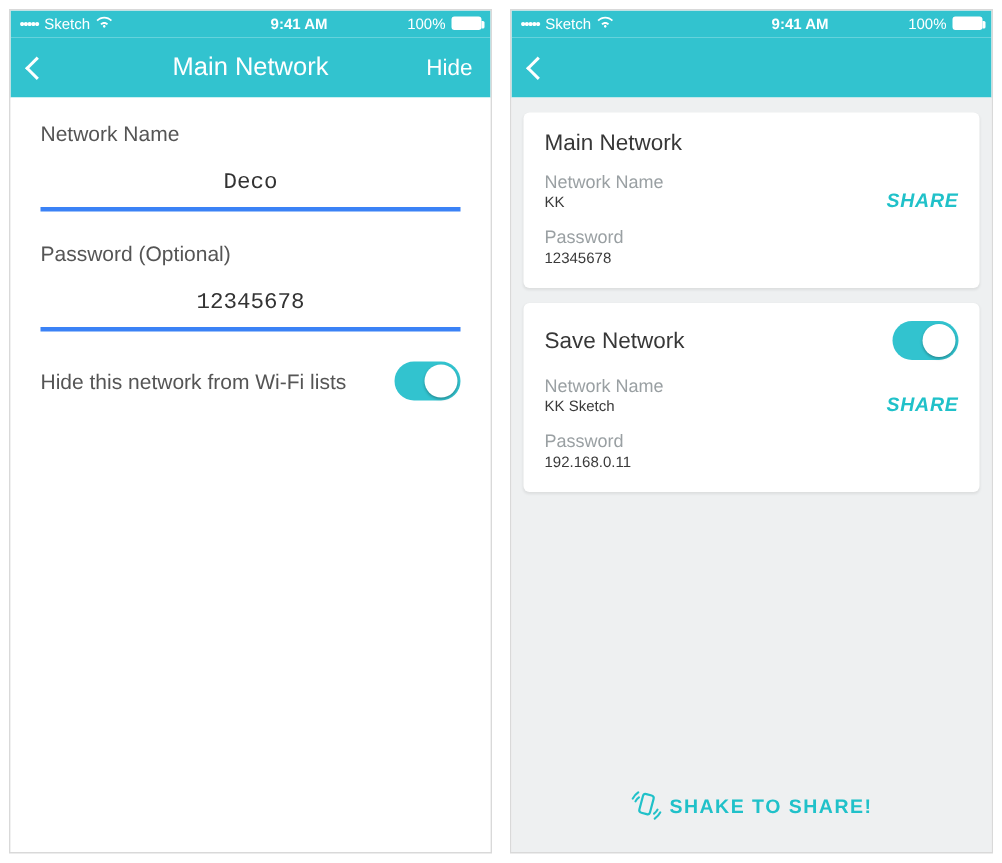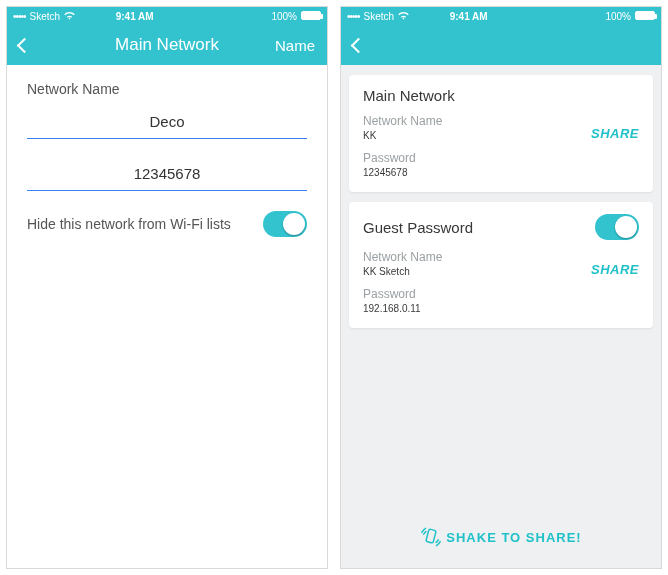--- a/index.html
+++ b/index.html
@@ -22,21 +22,21 @@
   .statusbar {
     height: 18px;
     background: #32c3cf;
     color: #fff;
     font-size: 10px;
     display: flex;
     align-items: center;
     padding: 0 6px;
   }
   .sb-left { display:flex; align-items:center; gap:4px; flex:1; }
-  .sb-center { flex:1; text-align:left; font-weight:600; }
+  .sb-center { flex:1; text-align:right; font-weight:600; }
   .sb-right { flex:1; display:flex; justify-content:flex-end; gap:4px; }
   .dots { letter-spacing: -1px; }
   .navbar {
     height: 40px;
     background: #32c3cf;
     color: #fff;
     display: flex;
     align-items: center;
     padding: 0 12px;
     font-size: 17px;
@@ -49,22 +49,23 @@
     width: 11px; height: 11px;
     border-left: 2px solid #fff;
     border-bottom: 2px solid #fff;
     transform: rotate(45deg);
   }
   .body-left { flex:1; padding: 16px 20px; background:#fff; color:#424242; }
   .field { margin-bottom: 20px; }
   .field-label { font-size: 14px; color:#555; margin-bottom: 10px; }
   .field-input {
     font-size: 15px; color:#333; text-align:center;
-    border-bottom: 1px solid #3b82f6;
+    border-bottom: 3px solid #3b82f6;
     padding: 6px 0 8px;
+    font-family: Liberation Mono, monospace;
   }
   .hide-row {
     display:flex; align-items:center; justify-content:space-between;
     margin-top: 8px; font-size:14px; color:#555;
   }
   .toggle {
     width: 44px; height: 26px; border-radius: 13px;
     background:#32c3cf; position:relative;
   }
   .toggle .knob {
@@ -121,28 +122,29 @@
     <div class="sb-right">
       <span>100%</span>
       <span class="battery"></span>
     </div>
   </div>
   <div class="navbar">
     <div class="nav-left">
       <div class="chevron-left"></div>
     </div>
     <div class="nav-title">Main Network</div>
-    <div class="nav-right">Name</div>
+    <div class="nav-right">Hide</div>
   </div>
   <div class="body-left">
     <div class="field">
       <div class="field-label">Network Name</div>
       <div class="field-input">Deco</div>
     </div>
     <div class="field">
+      <div class="field-label">Password (Optional)</div>
       <div class="field-input">12345678</div>
     </div>
     <div class="hide-row">
       <div>Hide this network from Wi-Fi lists</div>
       <div class="toggle">
         <div class="knob"></div>
       </div>
     </div>
   </div>
 </div>
@@ -186,21 +188,21 @@
       <div class="kv-row" style="margin-top:10px;">
         <div class="kv">
           <div class="k">Password</div>
           <div class="v">12345678</div>
         </div>
       </div>
     </div>
 
     <div class="card">
       <div class="card-title-row">
-        <div class="card-title">Guest Password</div>
+        <div class="card-title">Save Network</div>
         <div class="toggle">
           <div class="knob"></div>
         </div>
       </div>
       <div class="kv-row">
         <div class="kv">
           <div class="k">Network Name</div>
           <div class="v">KK Sketch</div>
         </div>
         <div class="share-link">SHARE</div>

